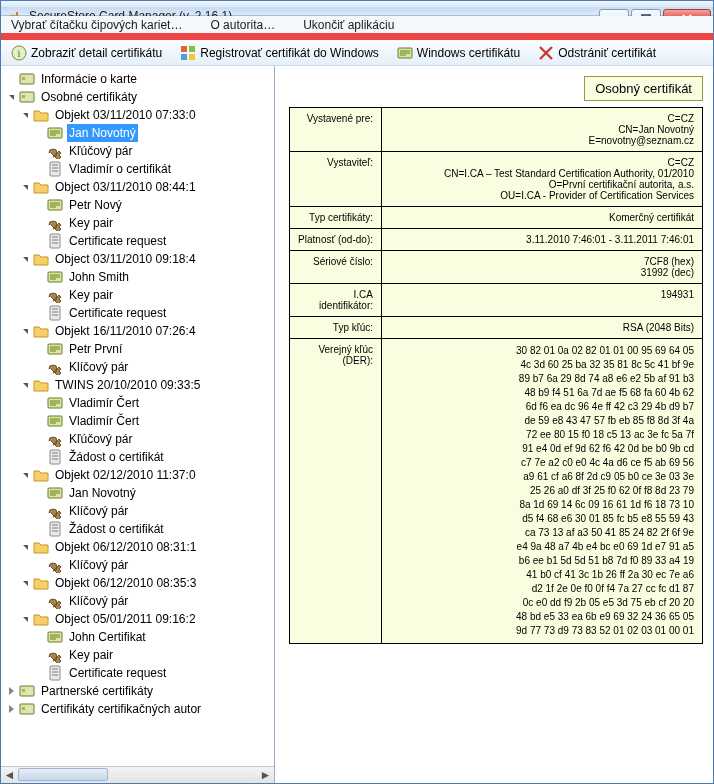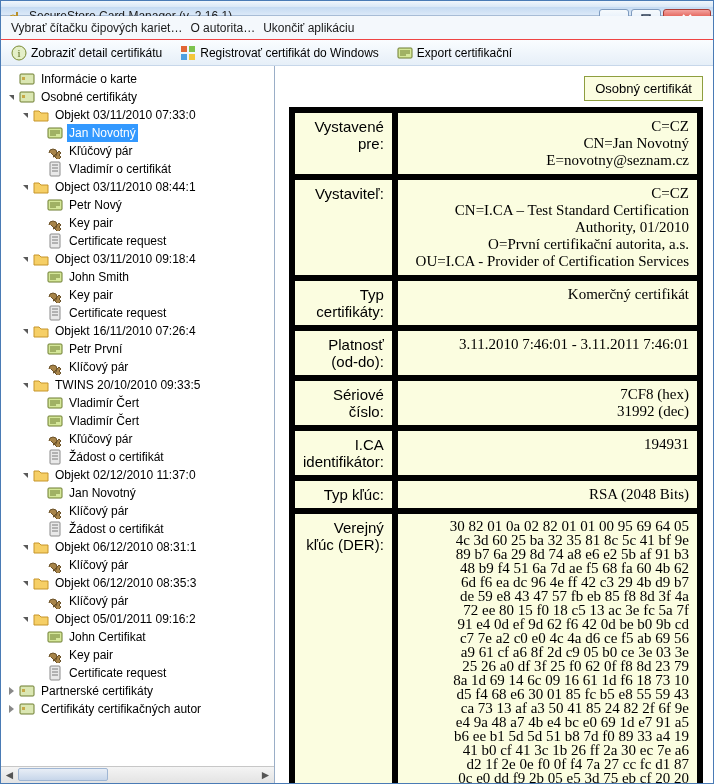--- a/index.html
+++ b/index.html
@@ -9,21 +9,21 @@
 .window { width: 714px; height: 784px; border: 1px solid #4a7bb5; background: #fff; display: flex; flex-direction: column; }
 .titlebar { height: 15px; background: linear-gradient(#f0f6fc,#d8e7f6 45%,#c6dbf2 46%,#dbe9f8); display: flex; align-items: flex-start; padding: 8px 2px 0 6px; border-bottom: 1px solid #a7bcd6; }
 .titlebar .app-icon { width:16px; height:16px; margin-right:6px; }
 .titlebar .title { flex:1; color:#1a1a1a; font-size:12px; }
 .winbtns { display:flex; gap:2px; }
 .winbtn { width:30px; height:20px; border:1px solid #7e9bbf; border-radius:3px; display:flex; align-items:center; justify-content:center; background:linear-gradient(#f6fafd,#d4e4f6); }
 .winbtn.close { width:48px; background:linear-gradient(#f3a4a0,#e1574e 45%,#d03a30 46%,#e66b63); border-color:#a73b35; color:#fff; }
 .winbtn svg { width:10px; height:10px; }
 
 
-.menubar { height:24px; display:flex; align-items:center; gap:8px; padding:0 10px; background:#f4f8fc; border-bottom:1px solid #ef4444; }
+.menubar { height:24px; display:flex; align-items:center; gap:28px; padding:0 10px; background:#f4f8fc; border-bottom:7px solid #ef4444; }
 .menubar span { color:#1a1a1a; }
 
 
 .toolbar { height:26px; display:flex; align-items:center; gap:10px; padding:0 6px; background:linear-gradient(#fafdff,#e6eff8); border-bottom:1px solid #c7d7ea; }
 .tbtn { display:flex; align-items:center; gap:4px; padding:2px 4px; border-radius:3px; }
 .ticon { width:16px; height:16px; display:inline-flex; align-items:center; justify-content:center; }
 
 
 .main { flex:1; display:flex; overflow:hidden; background:#fff; }
 .tree-pane { width:274px; border-right:1px solid #9aaec7; overflow:hidden; position:relative; display:flex; flex-direction:column; }
@@ -45,23 +45,23 @@
 .nicon { width:16px; height:16px; margin-right:4px; display:inline-flex; align-items:center; justify-content:center; flex-shrink:0; }
 .label { padding:0 2px; }
 .label.sel { background:#3399ff; color:#fff; }
 .ind1 { padding-left:0; }
 .ind2 { padding-left:14px; }
 .ind3 { padding-left:28px; }
 
 
 .cert-head { display:inline-block; border:1px solid #8e9e3f; background:#fbfde0; padding:4px 10px; font-size:13px; margin-bottom:6px; }
 .cert-table { width:100%; border-collapse:collapse; background:#fbfde0; }
-.cert-table td { border:6px solid #000000; padding:5px 8px; font-size:15px; vertical-align:top; }
+.cert-table td { border:1px solid #000000; padding:5px 8px; font-size:10px; vertical-align:top; }
 .cert-table td.k { width:92px; background:#fbfde0; }
-.cert-table td.v { font-family:Liberation Serif, serif; }
+.cert-table td.v { font-family:Liberation Sans, sans-serif; }
 .hex { font-family:"Courier New", monospace; font-size:12px; line-height:14px; white-space:pre; }
 
 
 .ic-folder { fill:#f6cf66; stroke:#c6952a; }
 .ic-card { fill:#dbe7b3; stroke:#6c7c2f; }
 .ic-cert { fill:#d5e79a; stroke:#6c7c2f; }
 .ic-key { fill:#a78449; stroke:#6b5229; }
 .ic-req { fill:#e9e9e9; stroke:#8a8a8a; }
 .ic-del { stroke:#c33d37; fill:none; stroke-width:2.4; }
 .ic-info { fill:#e4efc8; stroke:#7a8b34; }
@@ -159,21 +159,29 @@
           </svg>
         </span>
       <span>Registrovať certifikát do Windows</span>
     </div>
     <div class="tbtn">
       <span class="ticon">
           <svg viewBox="0 0 16 16">
             <use href="#i-cert"></use>
           </svg>
         </span>
-      <span>Export certifikační</span>
+      <span>Windows certifikátu</span>
+    </div>
+    <div class="tbtn">
+      <span class="ticon">
+          <svg viewBox="0 0 16 16">
+            <use href="#i-x"></use>
+          </svg>
+        </span>
+      <span>Odstrániť certifikát</span>
     </div>
   </div>
 
   <div class="main">
 
     <div class="tree-pane">
       <div class="tree-wrap">
       <div class="tree">
 
         <div class="row ind1">

